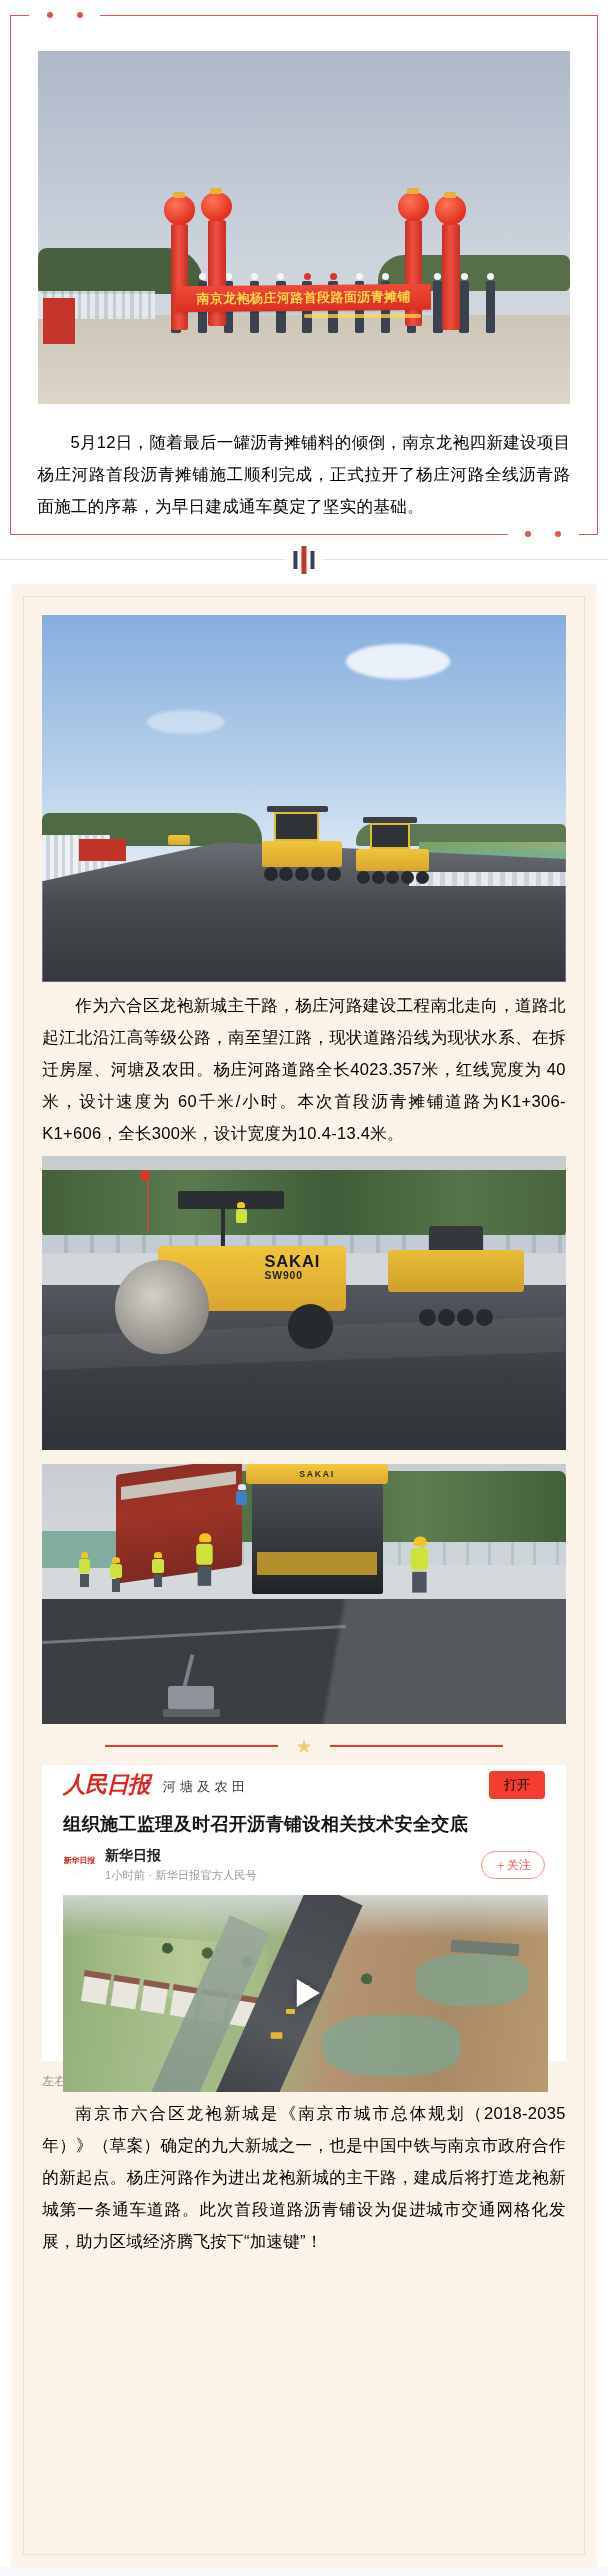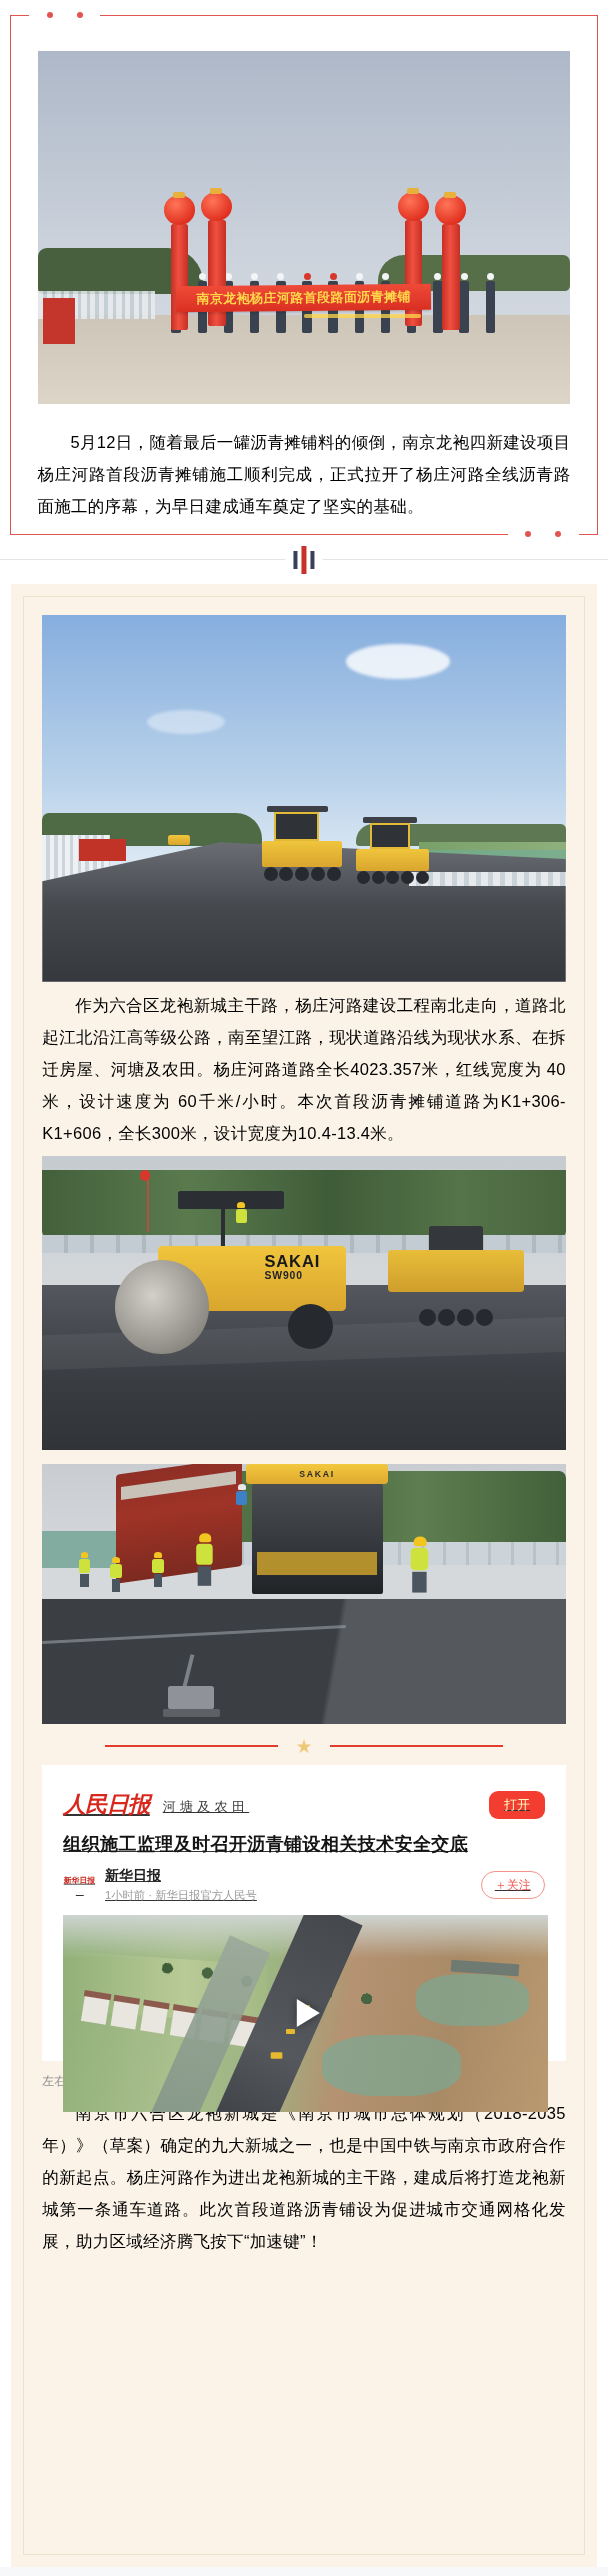--- a/index.html
+++ b/index.html
@@ -30,25 +30,25 @@
   .photo{position:relative;overflow:hidden;width:100%;}
   .ph-road{height:367px;}
   .ph-sakai{height:294px;margin-top:7px;}
   .ph-paver{height:260px;margin-top:14px;}
   .cream .para{margin-top:7px;}
   
   .star-divider{margin-top:12px;height:21px;display:flex;align-items:center;justify-content:center;gap:17.3px;}
   .s-line{width:173px;height:1.7px;background:#e23c30;}
   .s-star{color:#eec878;font-size:19px;line-height:19px;}
   
-  .news-card{margin-top:8.7px;background:#fff;height:296px;box-sizing:border-box;padding:24px 21px 0;cursor:pointer;text-decoration:underline;}
+  .news-card{margin-top:8.7px;background:#fff;height:296px;box-sizing:border-box;padding:4px 21px 0;cursor:pointer;}
   .card-head{display:flex;align-items:center;}
   .brand-logo{color:#d8281e;font-family:"DejaVu Serif","Liberation Serif",serif;font-style:italic;font-weight:bold;font-size:22.5px;letter-spacing:-0.9px;}
   .brand-tagline{margin-left:13px;font-size:13px;color:#3a3a3a;letter-spacing:4.3px;padding-top:4.3px;}
-  .open-btn{margin-left:auto;background:#f23d30;color:#fef9c3;font-size:13px;padding:5.2px 14.7px;border-radius:9px;border:none;}
+  .open-btn{margin-left:auto;background:#f23d30;color:#000000;font-size:13px;padding:5.2px 14.7px;border-radius:4px;border:none;}
   .card-headline{margin-top:11.3px;font-size:18px;font-weight:bold;color:#141414;letter-spacing:0.4px;}
   .source-row{margin-top:11.3px;display:flex;align-items:center;}
   .avatar{width:33px;height:29.4px;display:flex;flex-direction:column;align-items:center;justify-content:center;}
   .avatar .av1{color:#c8281e;font-family:"DejaVu Serif","Liberation Serif",serif;font-weight:bold;font-size:8.7px;white-space:nowrap;transform:scale(.9);}
   .avatar .av2{color:#b3b3b3;font-size:5.2px;letter-spacing:0.9px;margin-top:1.7px;}
   .src-info{margin-left:8.7px;}
   .src-name{font-size:14px;font-weight:bold;color:#222;}
   .src-meta{font-size:11.3px;color:#9b9b9b;margin-top:3.5px;}
   .follow-btn{margin-left:auto;background:#fff;border:0.9px solid #f2948a;color:#f0584c;border-radius:14px;padding:4.3px 13px;font-size:12px;}
   .video{margin:11.3px auto 0;width:485px;height:197px;position:relative;overflow:hidden;}

